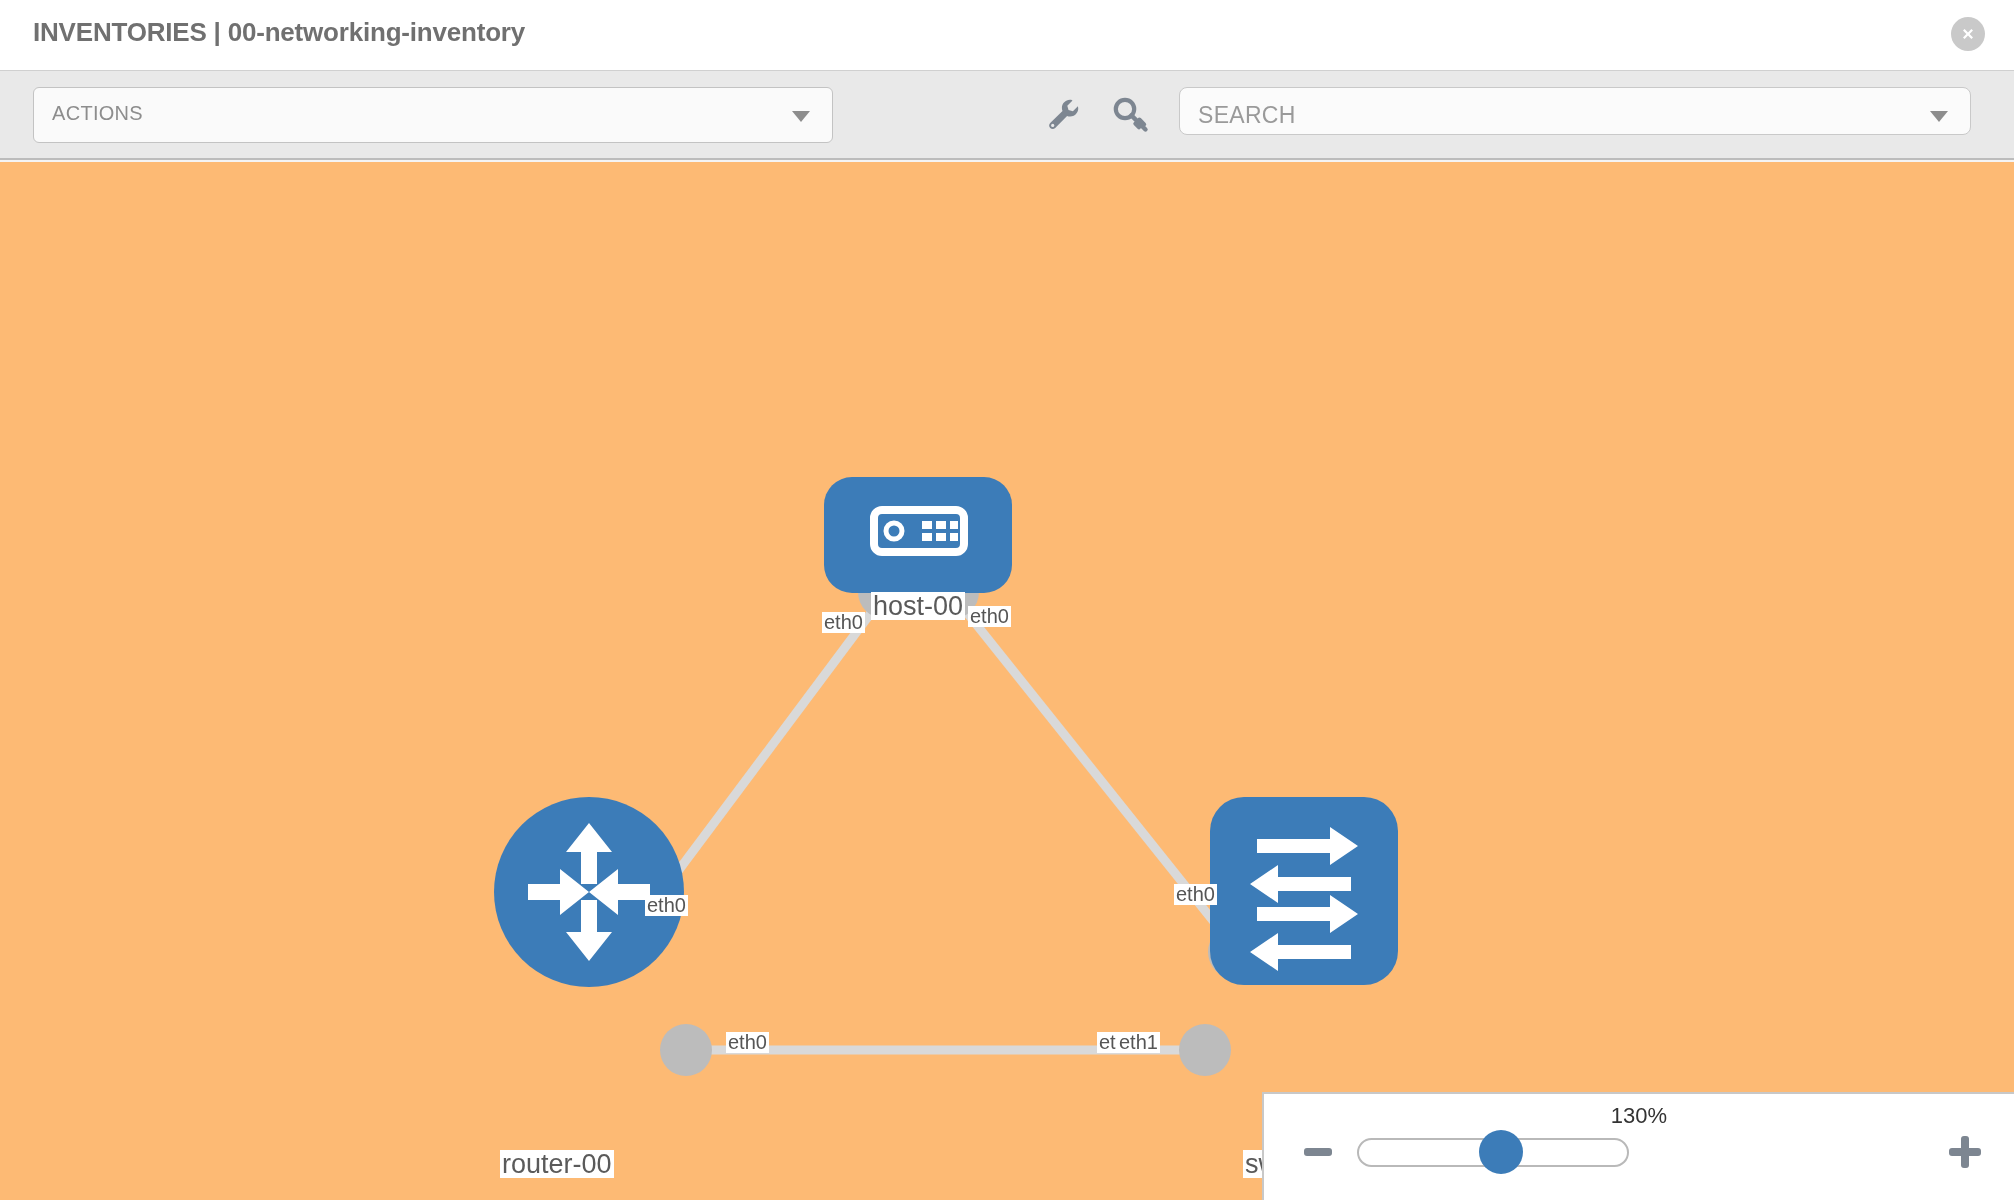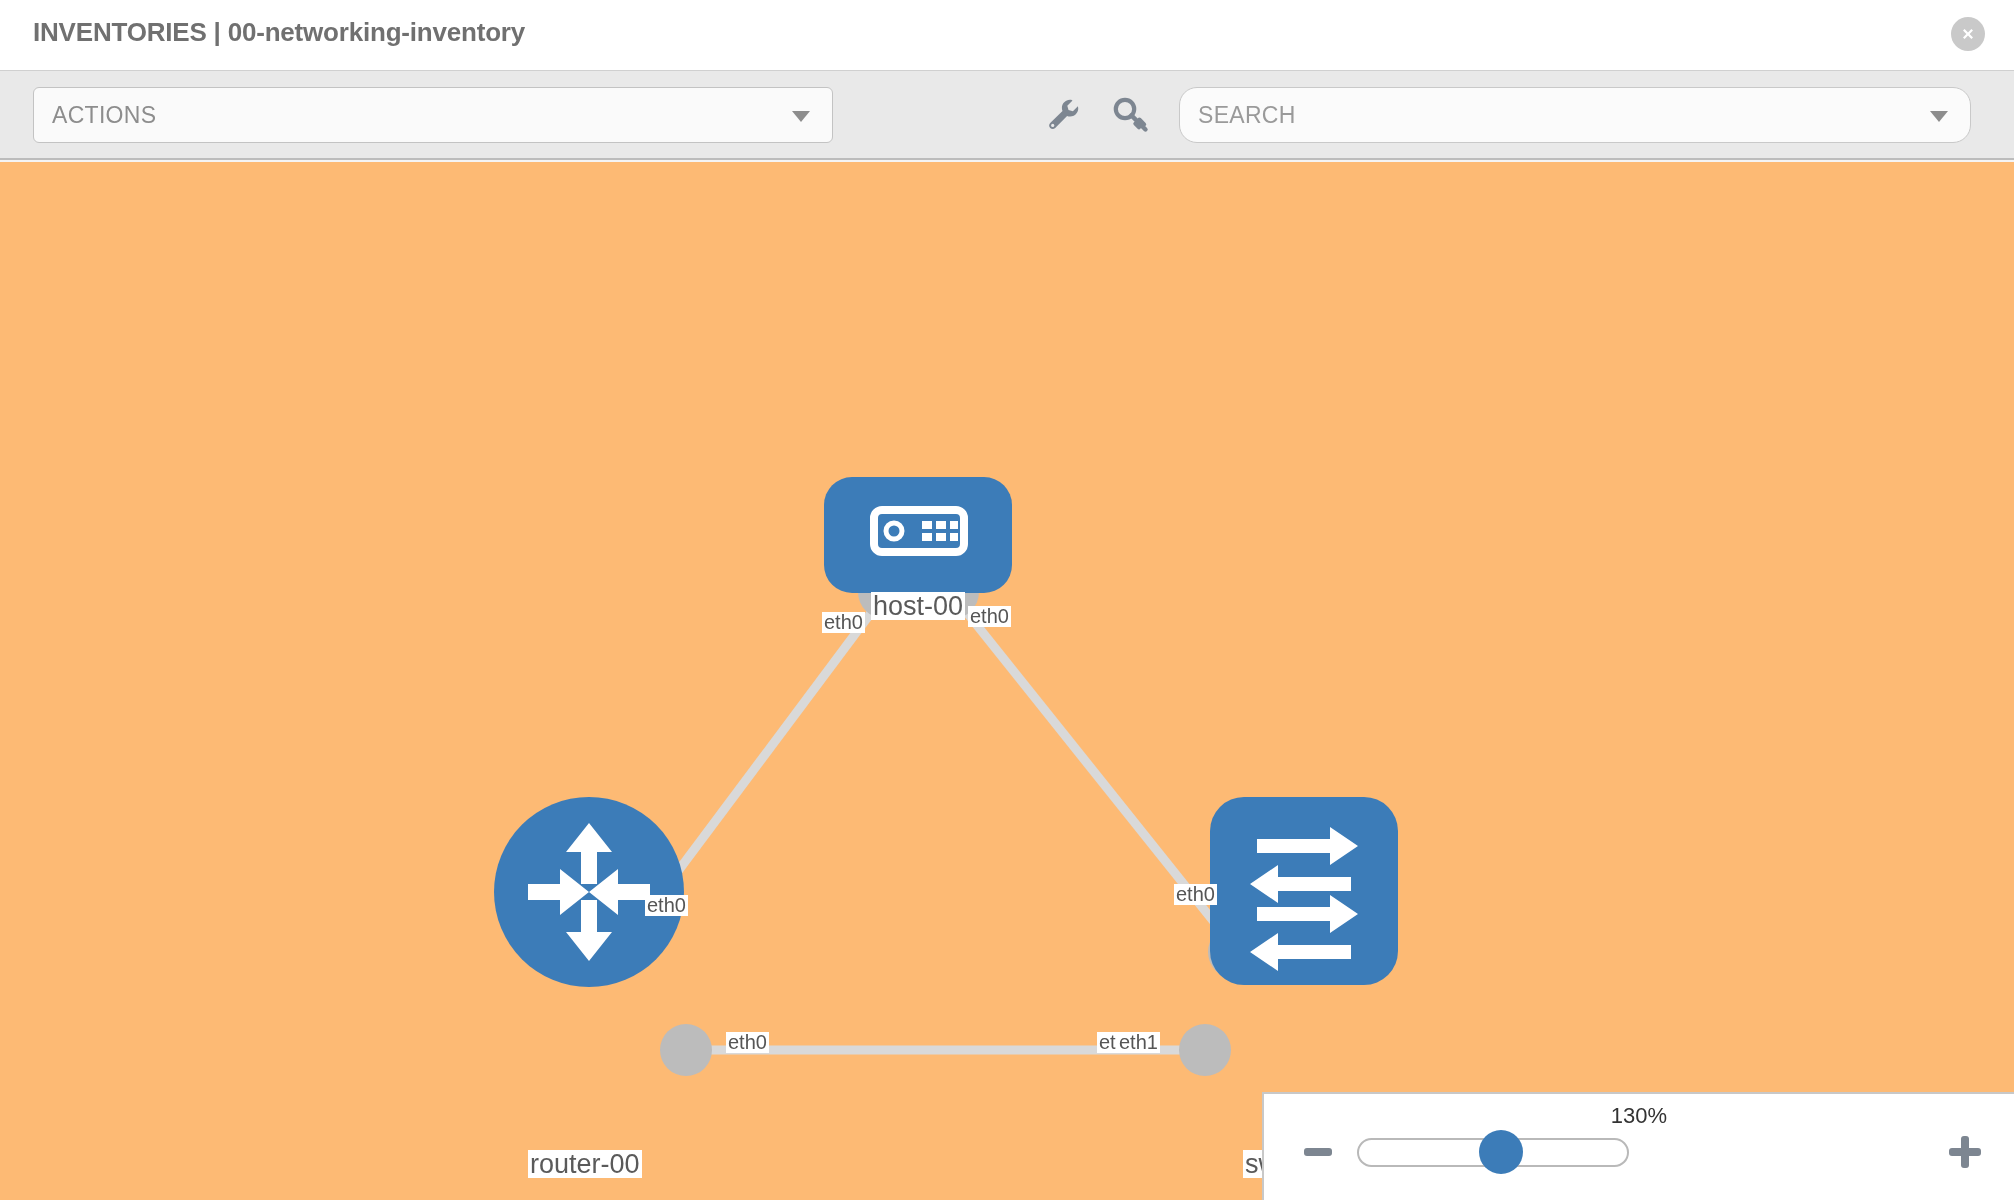--- a/index.html
+++ b/index.html
@@ -37,42 +37,42 @@
   }
   .select-box {
     position:absolute; left:33px; top:16px;
     width:800px; height:56px;
     background:#fafafa;
     border:1px solid #c3c3c3; border-radius:6px;
     cursor:pointer;
   }
   .select-box .sel-label {
     position:absolute; left:18px; top:14px;
-    font-size:23px; color:#8d8d8d; letter-spacing:0.3px;
+    font-size:20px; color:#8d8d8d; letter-spacing:0.3px;
   }
   .caret {
     position:absolute; right:22px; top:23px;
     width:0;height:0;
     border-left:9px solid transparent;
     border-right:9px solid transparent;
     border-top:11px solid #8d8d8d;
   }
   .tool-icon {
     position:absolute; top:20px; width:48px; height:48px;
     cursor:pointer;
   }
   .tool-icon svg { position:absolute; left:4px; top:4px; }
   .tool-wrench { left:1040px; }
   .tool-key    { left:1107px; }
 
   .search-box {
     position:absolute; left:1179px; top:16px;
-    width:792px; height:56px;
+    width:792px; height:48px;
     background:#fbfbfb;
-    border:1px solid #c9c9c9; border-radius:18px;
+    border:1px solid #c9c9c9; border-radius:8px;
     cursor:text;
   }
   .search-box .sel-label {
     position:absolute; left:18px; top:14px;
     font-size:23px; color:#9a9a9a; letter-spacing:0.3px;
   }
 
   
   .canvas {
     position:absolute; left:0; top:162px;
@@ -250,21 +250,21 @@
         <path d="M1351 715 L1278 715 L1278 703 L1250 722 L1278 741 L1278 729 L1351 729 Z" fill="#ffffff"></path>
 
         <path d="M1257 745 L1330 745 L1330 733 L1358 752 L1330 771 L1330 759 L1257 759 Z" fill="#ffffff"></path>
 
         <path d="M1351 783 L1278 783 L1278 771 L1250 790 L1278 809 L1278 797 L1351 797 Z" fill="#ffffff"></path>
       </g>
     </g>
   </svg>
 
   <div class="chip chip-node" style="left:871px; top:430px;">host-00</div>
-  <div class="chip chip-node" style="left:528px; top:988px;text-align:right;">router-00</div>
+  <div class="chip chip-node" style="left:500px; top:988px;text-align:right;">router-00</div>
   <div class="chip chip-node" style="left:1243px; top:988px;">switch-00</div>
 
   <div class="chip chip-if" style="left:822px; top:450px;">eth0</div>
   <div class="chip chip-if" style="left:968px; top:444px;">eth0</div>
   <div class="chip chip-if" style="left:645px; top:733px;">eth0</div>
   <div class="chip chip-if" style="left:1174px; top:722px;">eth0</div>
   <div class="chip chip-if" style="left:726px; top:870px;">eth0</div>
   <div class="chip chip-if" style="left:1097px; top:870px;">eth0</div>
   <div class="chip chip-if" style="left:1117px; top:870px;">eth1</div>
 

